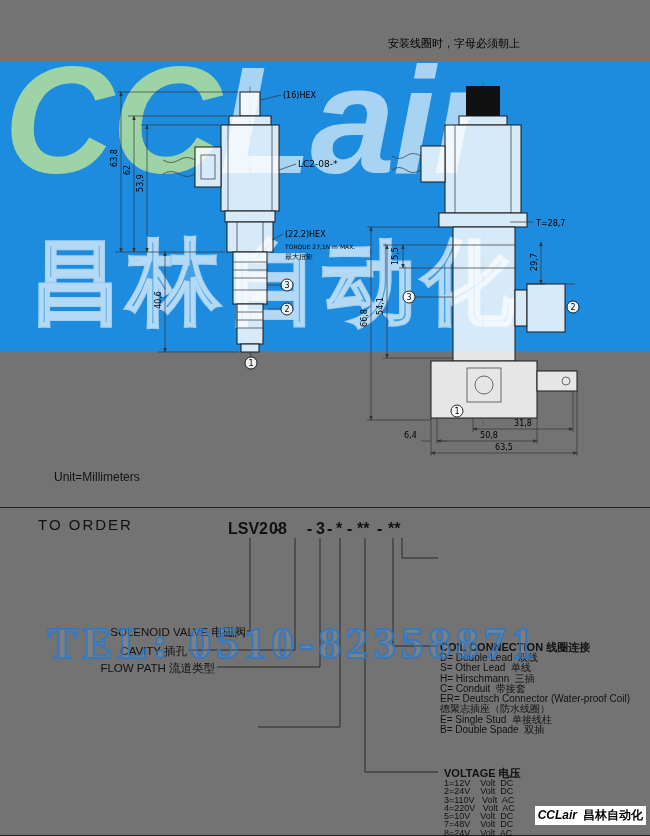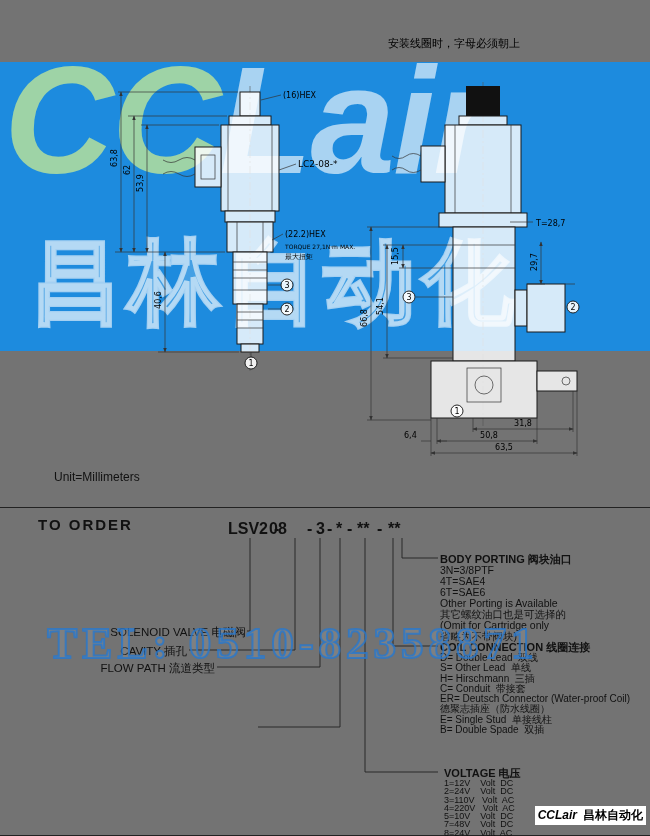--- a/index.html
+++ b/index.html
@@ -28,21 +28,21 @@
   .art .t7{font-size:7px}
   .art .t6{font-size:6px}
   .art .mid{text-anchor:middle}
   .art .oln path{fill:none;stroke:#222;stroke-width:0.9}
 
   .unit{position:absolute;left:54px;top:470px;font-size:12px;z-index:4}
 
   
   .order{position:absolute;left:0;top:507px;width:650px;height:327px;z-index:4;
          border-top:1.5px solid #222;border-bottom:2px solid #222}
-  .o-head{position:absolute;left:38px;top:8px;font-size:15px;font-weight:bold;letter-spacing:2px}
+  .o-head{position:absolute;left:38px;top:8px;font-size:15px;font-weight:normal;letter-spacing:2px}
   .seg{position:absolute;top:12px;font-size:16px;font-weight:bold;white-space:pre}
   .o-label{position:absolute;font-size:11.5px;line-height:13.5px;white-space:nowrap}
   .o-label.r{text-align:left}
   .o-block{position:absolute;white-space:nowrap}
   .o-title{font-size:11px;font-weight:bold;line-height:12px}
   .pre{white-space:pre}
   .bp .o-line{font-size:10.5px;line-height:11px}
   .cc-blk .o-line{font-size:10px;line-height:10.3px}
   .vt .o-line{font-size:9px;line-height:8.3px}
 
@@ -218,30 +218,20 @@
       <span class="seg" style="left:347px">-</span>
       <span class="seg" style="left:357px">**</span>
       <span class="seg" style="left:377px">-</span>
       <span class="seg" style="left:388px">**</span>
     </div>
 
     <div class="o-label r" style="right:404px;top:118px">SOLENOID VALVE 电磁阀</div>
     <div class="o-label r" style="right:463px;top:137px">CAVITY 插孔</div>
     <div class="o-label r" style="right:435px;top:154px">FLOW PATH 流道类型</div>
 
-    <div class="o-block bp" style="left:440px;top:45px">
-      <div class="o-title">BODY PORTING 阀块油口</div>
-      <div class="o-line pre">3N=3/8PTF</div>
-      <div class="o-line pre">4T=SAE4</div>
-      <div class="o-line pre">6T=SAE6</div>
-      <div class="o-line pre">Other Porting is Available</div>
-      <div class="o-line pre">其它螺纹油口也是可选择的</div>
-      <div class="o-line pre">(Omit for Cartridge only</div>
-      <div class="o-line pre">省略为不带阀块)</div>
-    </div>
 
     <div class="o-block cc-blk" style="left:440px;top:133px">
       <div class="o-title">COIL CONNECTION 线圈连接</div>
       <div class="o-line pre">D= Double Lead  双线</div>
       <div class="o-line pre">S= Other Lead  单线</div>
       <div class="o-line pre">H= Hirschmann  三插</div>
       <div class="o-line pre">C= Conduit  带接套</div>
       <div class="o-line pre">ER= Deutsch Connector (Water-proof Coil)</div>
       <div class="o-line pre">德聚志插座（防水线圈）</div>
       <div class="o-line pre">E= Single Stud  单接线柱</div>

